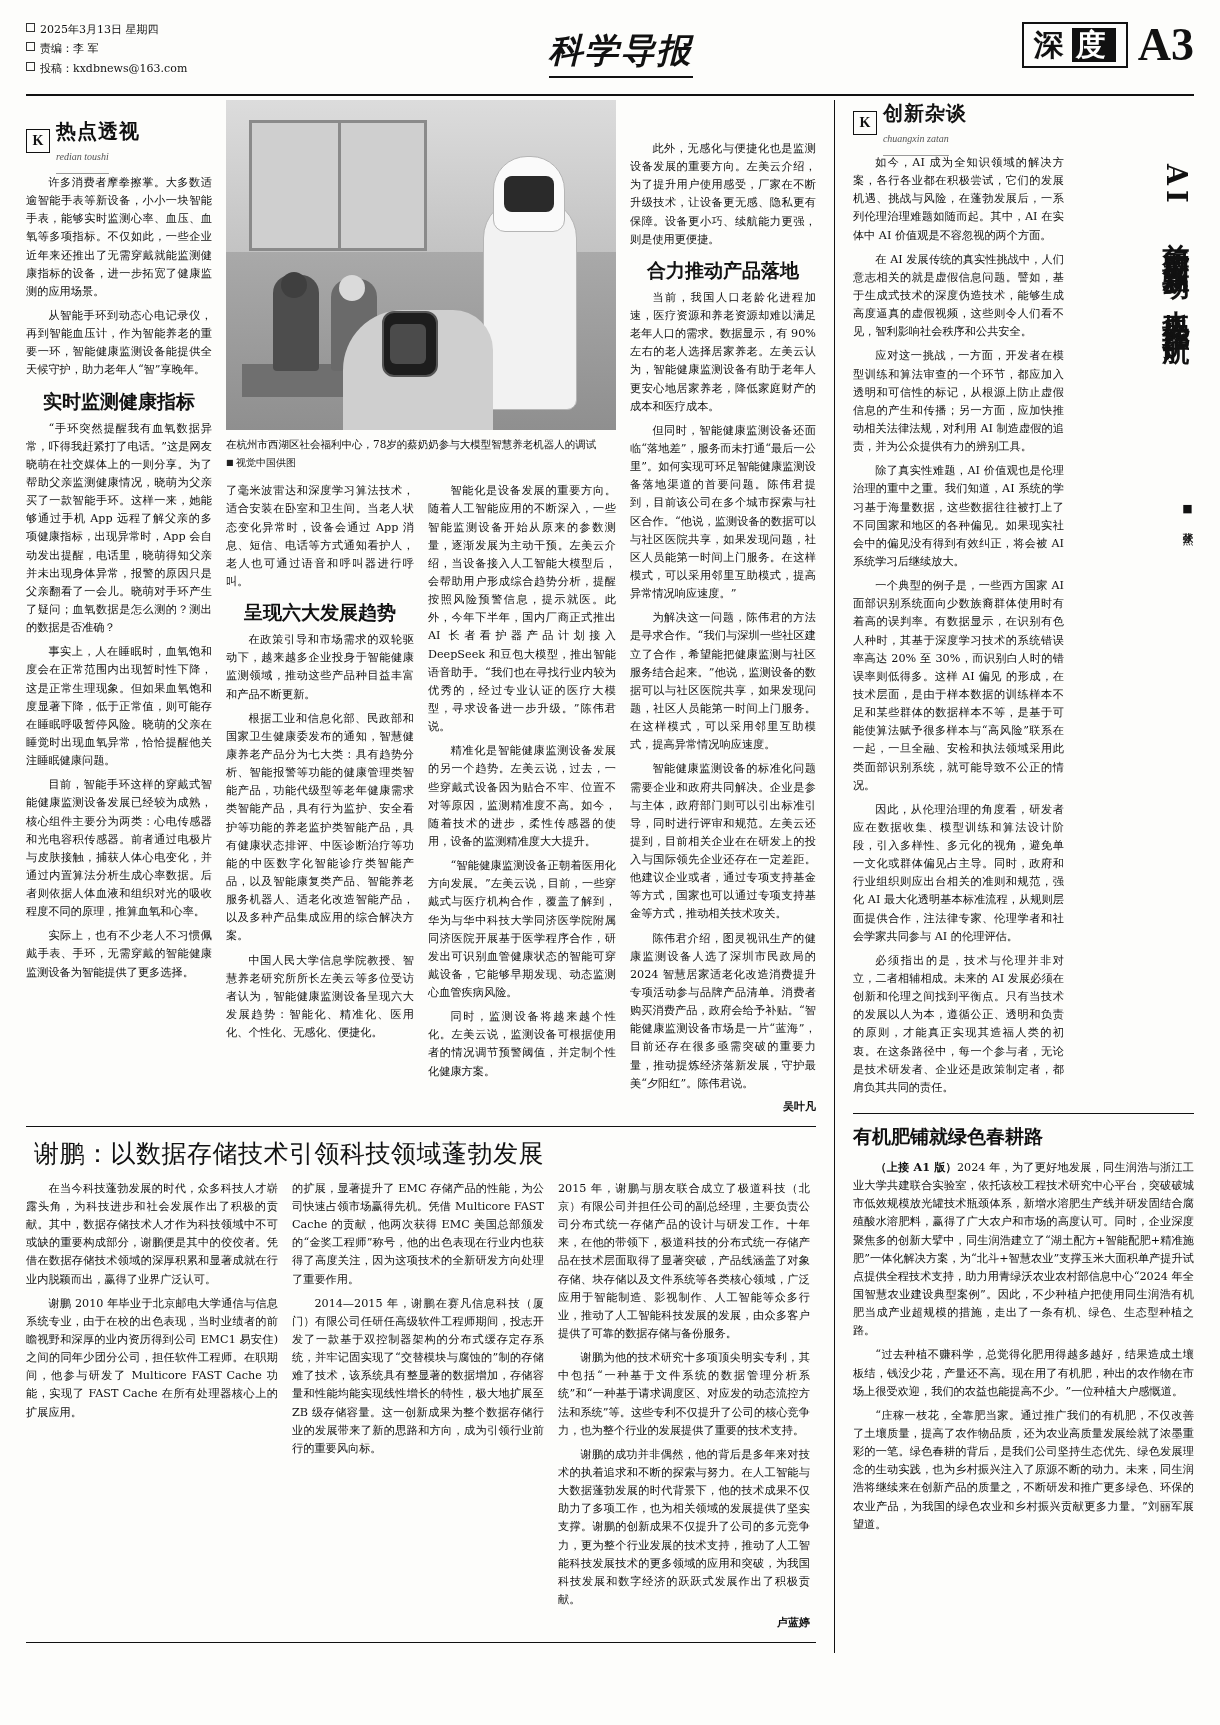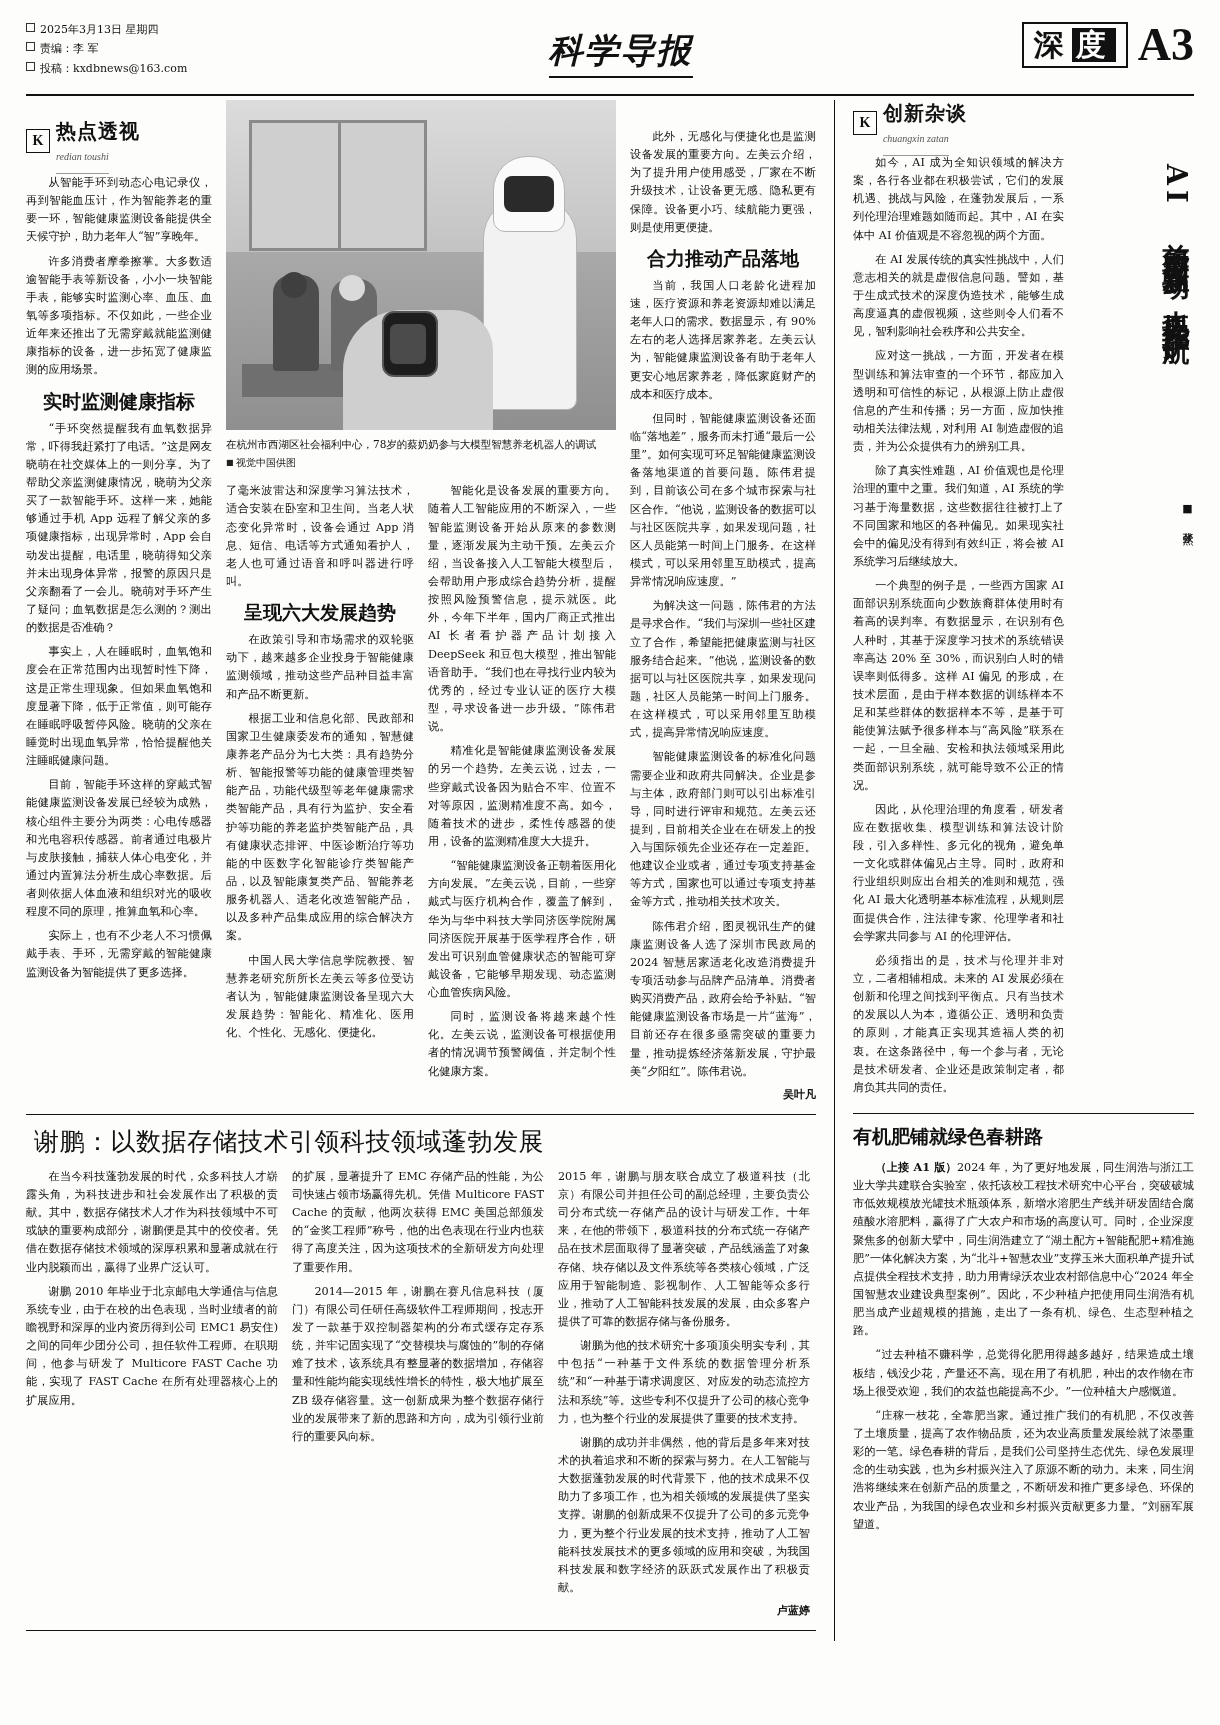--- a/index.html
+++ b/index.html
@@ -178,22 +178,22 @@
 
       <div class="cols">
         <div class="col">
           <div class="kicker" style="margin-left:0">
             <span class="k-badge">K</span>
             <span>
               <span class="k-title">热点透视</span><br>
               <span class="k-py">redian toushi</span>
             </span>
           </div>
+          <p class="t">许多消费者摩拳擦掌。大多数适逾智能手表等新设备，小小一块智能手表，能够实时监测心率、血压、血氧等多项指标。不仅如此，一些企业近年来还推出了无需穿戴就能监测健康指标的设备，进一步拓宽了健康监测的应用场景。</p>
           <p class="t">从智能手环到动态心电记录仪，再到智能血压计，作为智能养老的重要一环，智能健康监测设备能提供全天候守护，助力老年人“智”享晚年。</p>
-          <p class="t">许多消费者摩拳擦掌。大多数适逾智能手表等新设备，小小一块智能手表，能够实时监测心率、血压、血氧等多项指标。不仅如此，一些企业近年来还推出了无需穿戴就能监测健康指标的设备，进一步拓宽了健康监测的应用场景。</p>
           <h4 class="sub">实时监测健康指标</h4>
           <p class="t">“手环突然提醒我有血氧数据异常，吓得我赶紧打了电话。”这是网友晓萌在社交媒体上的一则分享。为了帮助父亲监测健康情况，晓萌为父亲买了一款智能手环。这样一来，她能够通过手机 App 远程了解父亲的多项健康指标，出现异常时，App 会自动发出提醒，电话里，晓萌得知父亲并未出现身体异常，报警的原因只是父亲翻看了一会儿。晓萌对手环产生了疑问；血氧数据是怎么测的？测出的数据是否准确？</p>
           <p class="t">事实上，人在睡眠时，血氧饱和度会在正常范围内出现暂时性下降，这是正常生理现象。但如果血氧饱和度显著下降，低于正常值，则可能存在睡眠呼吸暂停风险。晓萌的父亲在睡觉时出现血氧异常，恰恰提醒他关注睡眠健康问题。</p>
           <p class="t">目前，智能手环这样的穿戴式智能健康监测设备发展已经较为成熟，核心组件主要分为两类：心电传感器和光电容积传感器。前者通过电极片与皮肤接触，捕获人体心电变化，并通过内置算法分析生成心率数据。后者则依据人体血液和组织对光的吸收程度不同的原理，推算血氧和心率。</p>
           <p class="t">实际上，也有不少老人不习惯佩戴手表、手环，无需穿戴的智能健康监测设备为智能提供了更多选择。</p>
         </div>
 
         <div class="photo-box">
           <div class="photo">
             <div class="ph-sky"></div>
@@ -225,21 +225,21 @@
             <div class="col">
               <p class="t">智能化是设备发展的重要方向。随着人工智能应用的不断深入，一些智能监测设备开始从原来的参数测量，逐渐发展为主动干预。左美云介绍，当设备接入人工智能大模型后，会帮助用户形成综合趋势分析，提醒按照风险预警信息，提示就医。此外，今年下半年，国内厂商正式推出 AI 长者看护器产品计划接入 DeepSeek 和豆包大模型，推出智能语音助手。“我们也在寻找行业内较为优秀的，经过专业认证的医疗大模型，寻求设备进一步升级。”陈伟君说。</p>
               <p class="t">精准化是智能健康监测设备发展的另一个趋势。左美云说，过去，一些穿戴式设备因为贴合不牢、位置不对等原因，监测精准度不高。如今，随着技术的进步，柔性传感器的使用，设备的监测精准度大大提升。</p>
               <p class="t">“智能健康监测设备正朝着医用化方向发展。”左美云说，目前，一些穿戴式与医疗机构合作，覆盖了解到，华为与华中科技大学同济医学院附属同济医院开展基于医学程序合作，研发出可识别血管健康状态的智能可穿戴设备，它能够早期发现、动态监测心血管疾病风险。</p>
               <p class="t">同时，监测设备将越来越个性化。左美云说，监测设备可根据使用者的情况调节预警阈值，并定制个性化健康方案。</p>
             </div>
           </div>
         </div>
 
         <div class="col">
-          <p class="t" style="margin-top:28px">此外，无感化与便捷化也是监测设备发展的重要方向。左美云介绍，为了提升用户使用感受，厂家在不断升级技术，让设备更无感、隐私更有保障。设备更小巧、续航能力更强，则是使用更便捷。</p>
+          <p class="t" style="margin-top:40px">此外，无感化与便捷化也是监测设备发展的重要方向。左美云介绍，为了提升用户使用感受，厂家在不断升级技术，让设备更无感、隐私更有保障。设备更小巧、续航能力更强，则是使用更便捷。</p>
           <h4 class="sub">合力推动产品落地</h4>
           <p class="t">当前，我国人口老龄化进程加速，医疗资源和养老资源却难以满足老年人口的需求。数据显示，有 90% 左右的老人选择居家养老。左美云认为，智能健康监测设备有助于老年人更安心地居家养老，降低家庭财产的成本和医疗成本。</p>
           <p class="t">但同时，智能健康监测设备还面临“落地差”，服务而未打通“最后一公里”。如何实现可环足智能健康监测设备落地渠道的首要问题。陈伟君提到，目前该公司在多个城市探索与社区合作。“他说，监测设备的数据可以与社区医院共享，如果发现问题，社区人员能第一时间上门服务。在这样模式，可以采用邻里互助模式，提高异常情况响应速度。”</p>
           <p class="t">为解决这一问题，陈伟君的方法是寻求合作。“我们与深圳一些社区建立了合作，希望能把健康监测与社区服务结合起来。”他说，监测设备的数据可以与社区医院共享，如果发现问题，社区人员能第一时间上门服务。在这样模式，可以采用邻里互助模式，提高异常情况响应速度。</p>
           <p class="t">智能健康监测设备的标准化问题需要企业和政府共同解决。企业是参与主体，政府部门则可以引出标准引导，同时进行评审和规范。左美云还提到，目前相关企业在在研发上的投入与国际领先企业还存在一定差距。他建议企业或者，通过专项支持基金等方式，国家也可以通过专项支持基金等方式，推动相关技术攻关。</p>
           <p class="t">陈伟君介绍，图灵视讯生产的健康监测设备人选了深圳市民政局的 2024 智慧居家适老化改造消费提升专项活动参与品牌产品清单。消费者购买消费产品，政府会给予补贴。“智能健康监测设备市场是一片“蓝海”，目前还存在很多亟需突破的重要力量，推动提炼经济落新发展，守护最美“夕阳红”。陈伟君说。</p>
           <div class="byline">吴叶凡</div>
         </div>
       </div>
 

